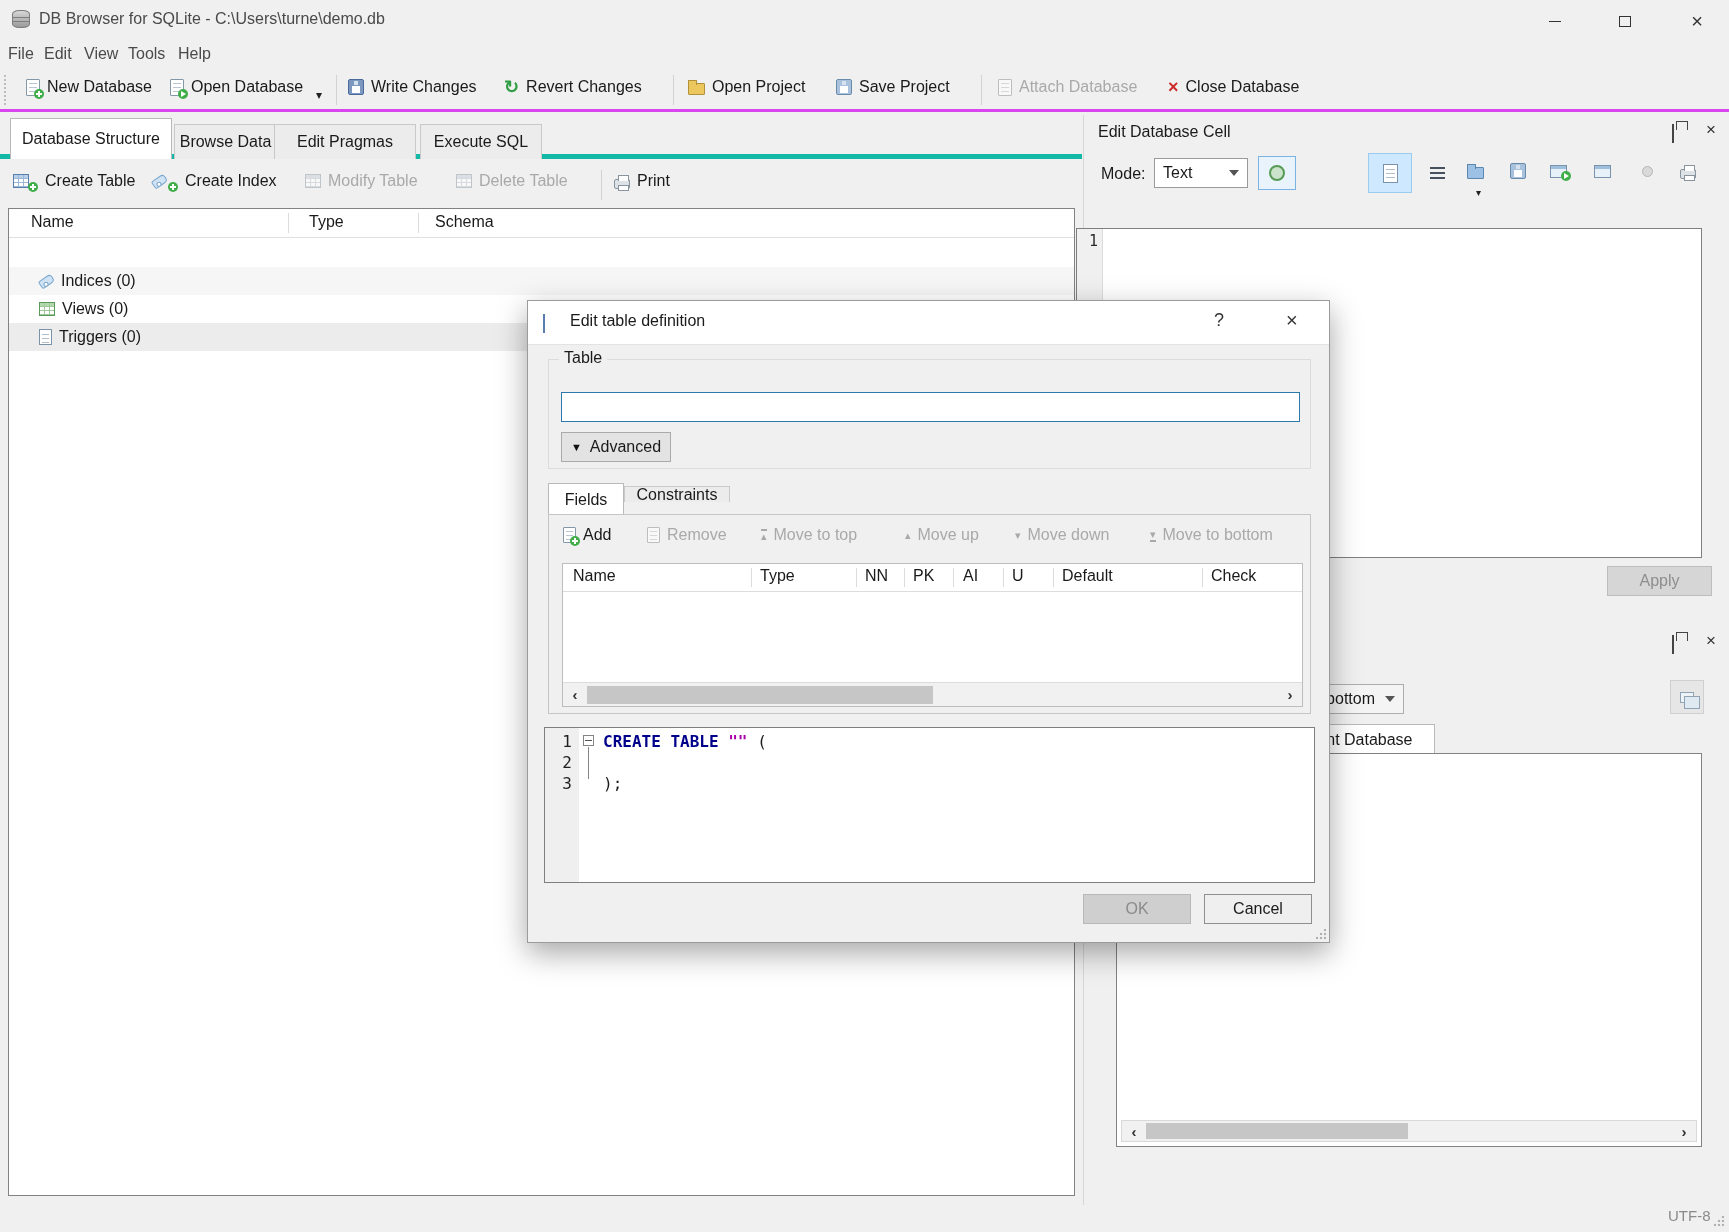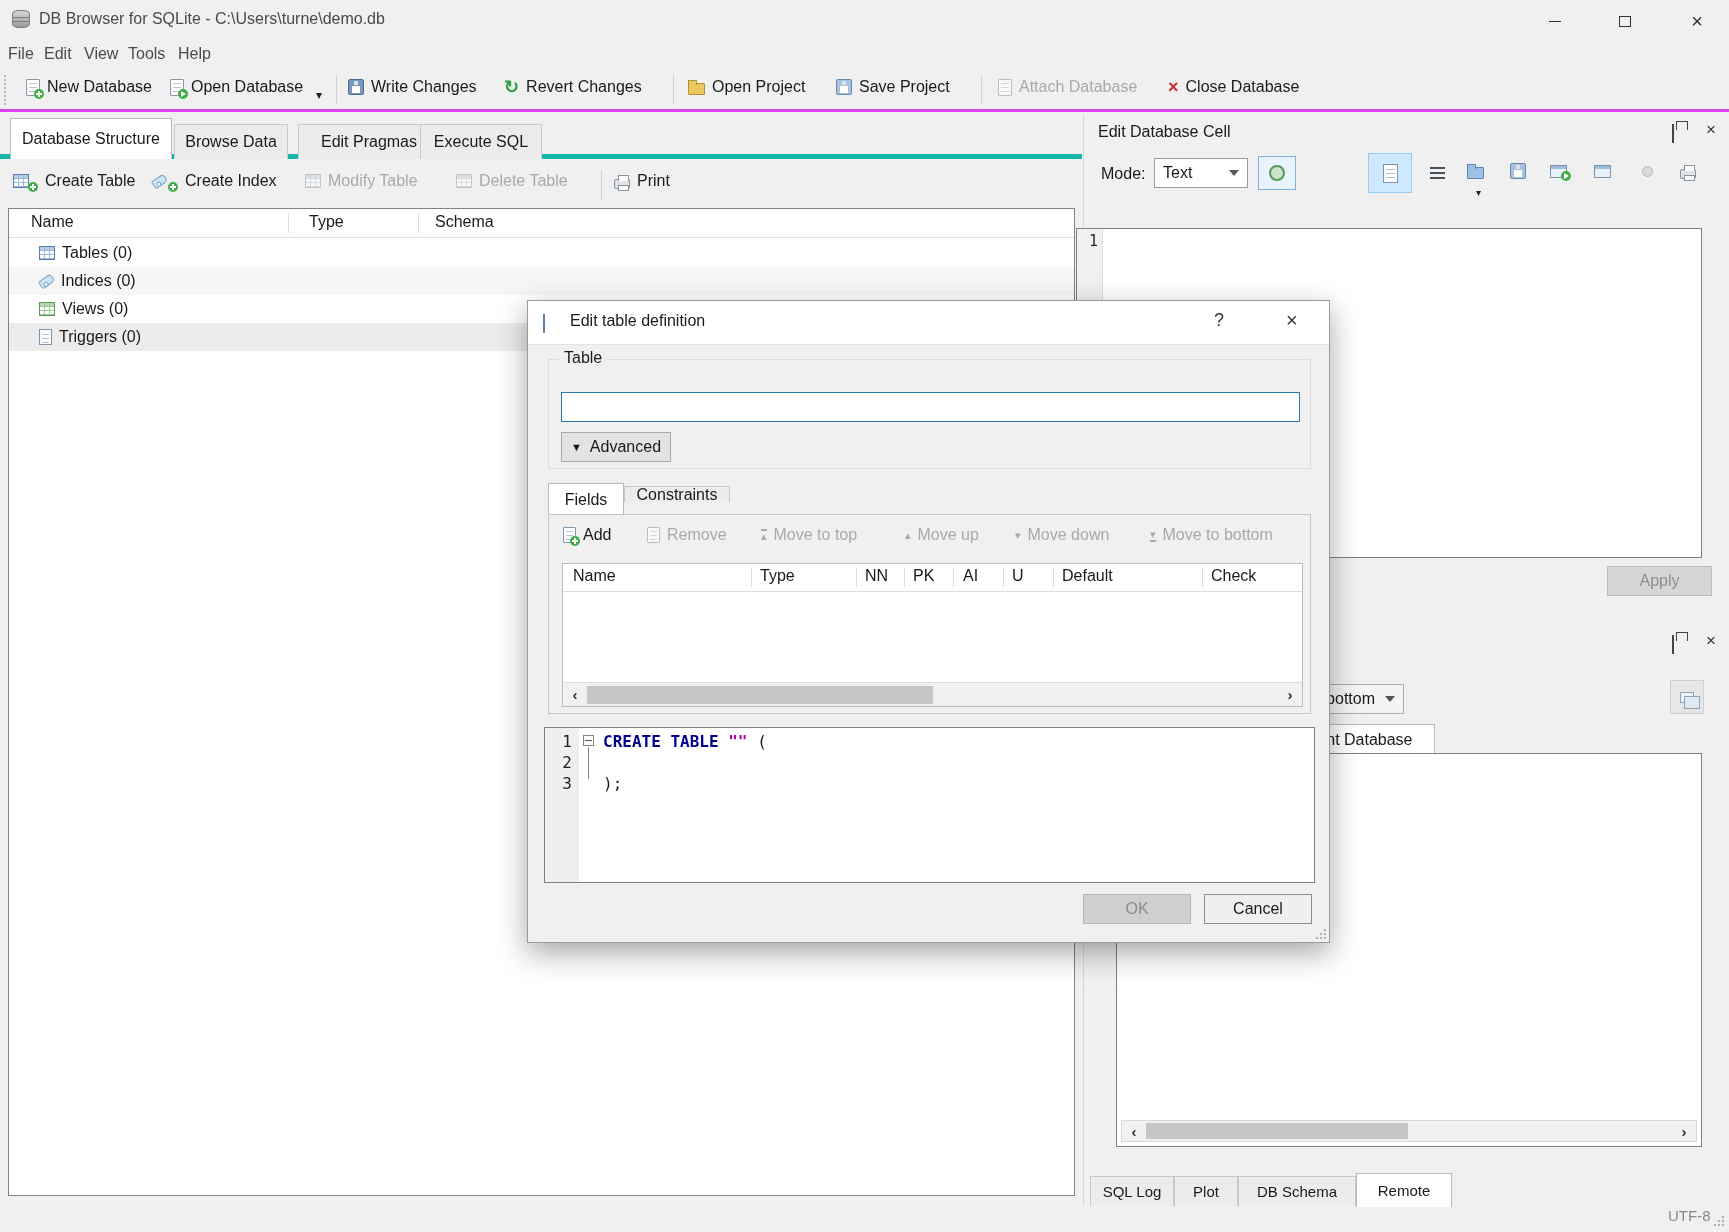--- a/index.html
+++ b/index.html
@@ -162,24 +162,24 @@
     <div class="a r t16" style="left:1168px;top:10px">
       <span style="color:#cc2b2b;font-weight:bold;font-size:18px;line-height:1">×</span>
       <span>Close Database</span>
     </div>
   </div>
 
   <div class="a" style="left:0;top:118px;width:1082px;height:41px;border-bottom:5px solid #14b8a6">
     <div class="a tab-act t16" style="left:10px;top:0;width:162px;height:41px">
         <span>Database Structure</span>
       </div>
-    <div class="a tab-in t16" style="left:174px;top:6px;width:114px;height:35px">
+    <div class="a tab-in t16" style="left:174px;top:6px;width:103px;height:35px">
         <span>Browse Data</span>
       </div>
-    <div class="a tab-in t16" style="left:298px;top:6px;width:142px;height:35px">
+    <div class="a tab-in t16" style="left:274px;top:6px;width:142px;height:35px">
         <span>Edit Pragmas</span>
       </div>
     <div class="a tab-in t16" style="left:420px;top:6px;width:122px;height:35px">
         <span>Execute SQL</span>
       </div>
   </div>
 
   <div class="a" style="left:0;top:164px;width:1082px;height:42px">
     <div class="a r t16" style="left:13px;top:8px">
       <span class="grid-i"></span>
@@ -209,24 +209,20 @@
   <div class="a" style="left:8px;top:208px;width:1067px;height:988px;background:#fff;border:1px solid #828282">
 
     <div class="a" style="left:0;top:0;right:0;height:29px;border-bottom:1px solid #e0e0e0">
       <span class="a t16" style="left:22px;top:4px">Name</span>
       <span class="a t16" style="left:300px;top:4px">Type</span>
       <span class="a t16" style="left:426px;top:4px">Schema</span>
       <span class="colline" style="left:279px"></span>
       <span class="colline" style="left:409px"></span>
     </div>
 
-    <div class="a r" style="left:0;top:30px;right:0;height:28px;padding-left:30px">
-      <span class="grid-i"></span>
-      <span class="t16">Tables (0)</span>
-    </div>
     <div class="a r" style="left:0;top:58px;right:0;height:28px;padding-left:30px;background:#f6f6f6">
       <span class="tag"></span>
       <span class="t16">Indices (0)</span>
     </div>
     <div class="a r" style="left:0;top:86px;right:0;height:28px;padding-left:30px">
       <span class="grid-i grid-green"></span>
       <span class="t16">Views (0)</span>
     </div>
     <div class="a r" style="left:0;top:114px;right:0;height:28px;padding-left:30px;background:#ececec">
       <span class="doc2" style="height:16px;width:13px"></span>
@@ -309,34 +305,20 @@
 
 
       <div class="a scroll-track" style="left:4px;right:4px;bottom:4px;height:22px">
         <span class="chev">‹</span>
         <span class="thumb" style="width:262px;height:16px"></span>
         <span class="chev" style="margin-left:auto">›</span>
       </div>
     </div>
   </div>
 
-  <div class="a" style="left:1087px;top:1173px;width:642px;height:34px">
-    <div class="a tab-in t15" style="left:3px;top:3px;width:84px;height:30px">
-        <span>SQL Log</span>
-      </div>
-    <div class="a tab-in t15" style="left:87px;top:3px;width:64px;height:30px">
-        <span>Plot</span>
-      </div>
-    <div class="a tab-in t15" style="left:151px;top:3px;width:118px;height:30px">
-        <span>DB Schema</span>
-      </div>
-    <div class="a tab-act t15" style="left:269px;top:0;width:96px;height:34px;background:#fff">
-        <span>Remote</span>
-      </div>
-  </div>
   <div class="a t15" style="left:1668px;top:1207px;color:#8a8a8a">UTF-8</div>
   <div class="a grip" style="left:1714px;top:1216px"></div>
 
   <div class="a" style="left:527px;top:300px;width:803px;height:643px;background:#f0f0f0;border:1px solid #9b9b9b;box-shadow:0 10px 28px rgba(0,0,0,.35);z-index:10">
 
     <div class="a" style="left:0;top:0;right:0;height:44px;background:#fff;border-bottom:1px solid #e3e3e3">
       <span class="grid-i a" style="left:15px;top:14px"></span>
       <span class="a t16" style="left:42px;top:11px">Edit table definition</span>
       <span class="a" style="left:686px;top:9px;font-size:18px;color:#333">?</span>
       <span class="a xglyph" style="left:758px;top:9px;font-size:20px">×</span>

